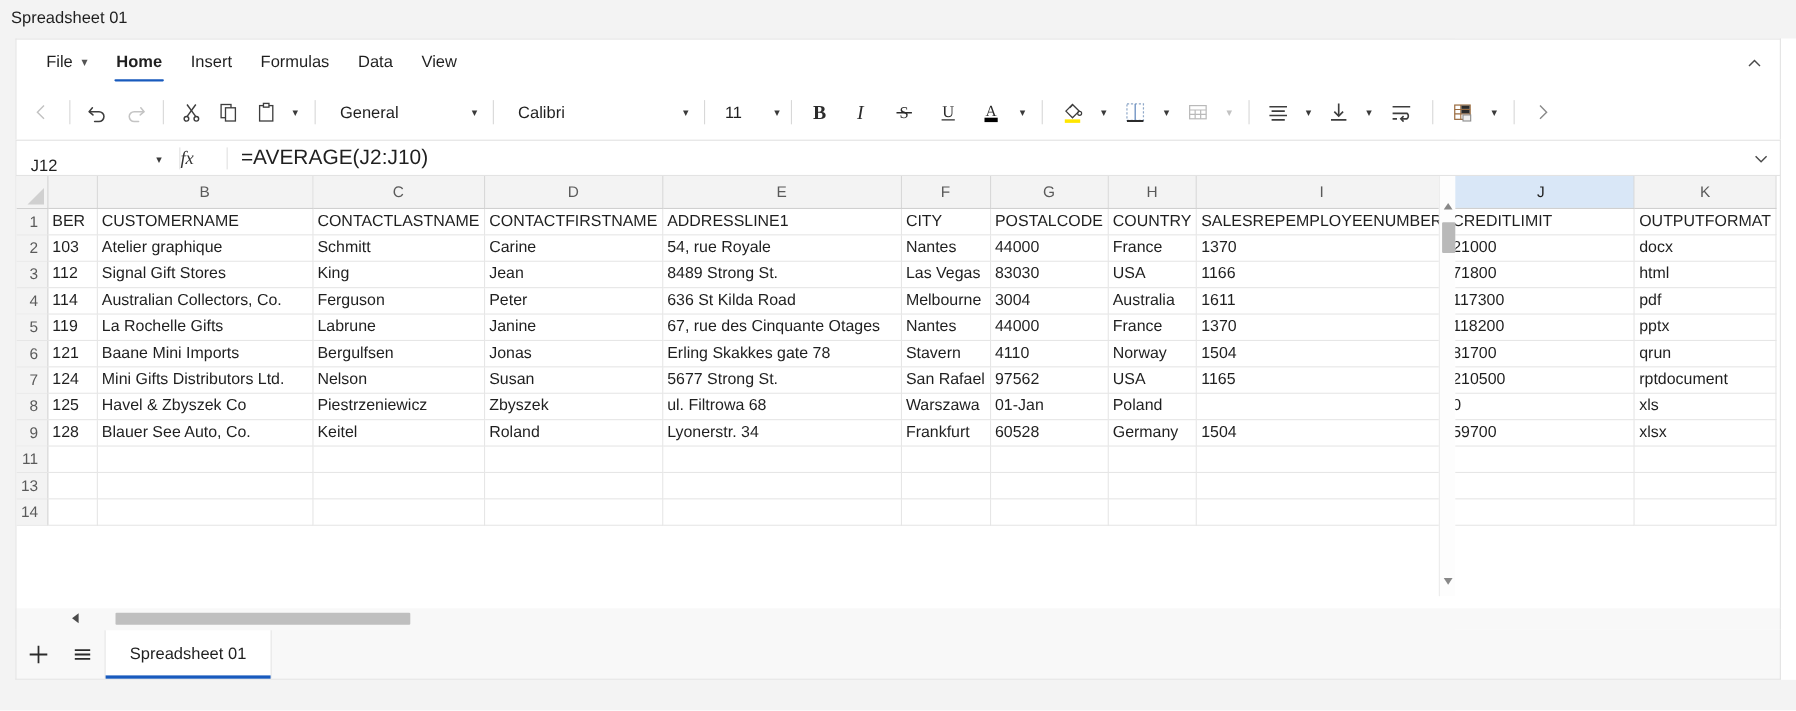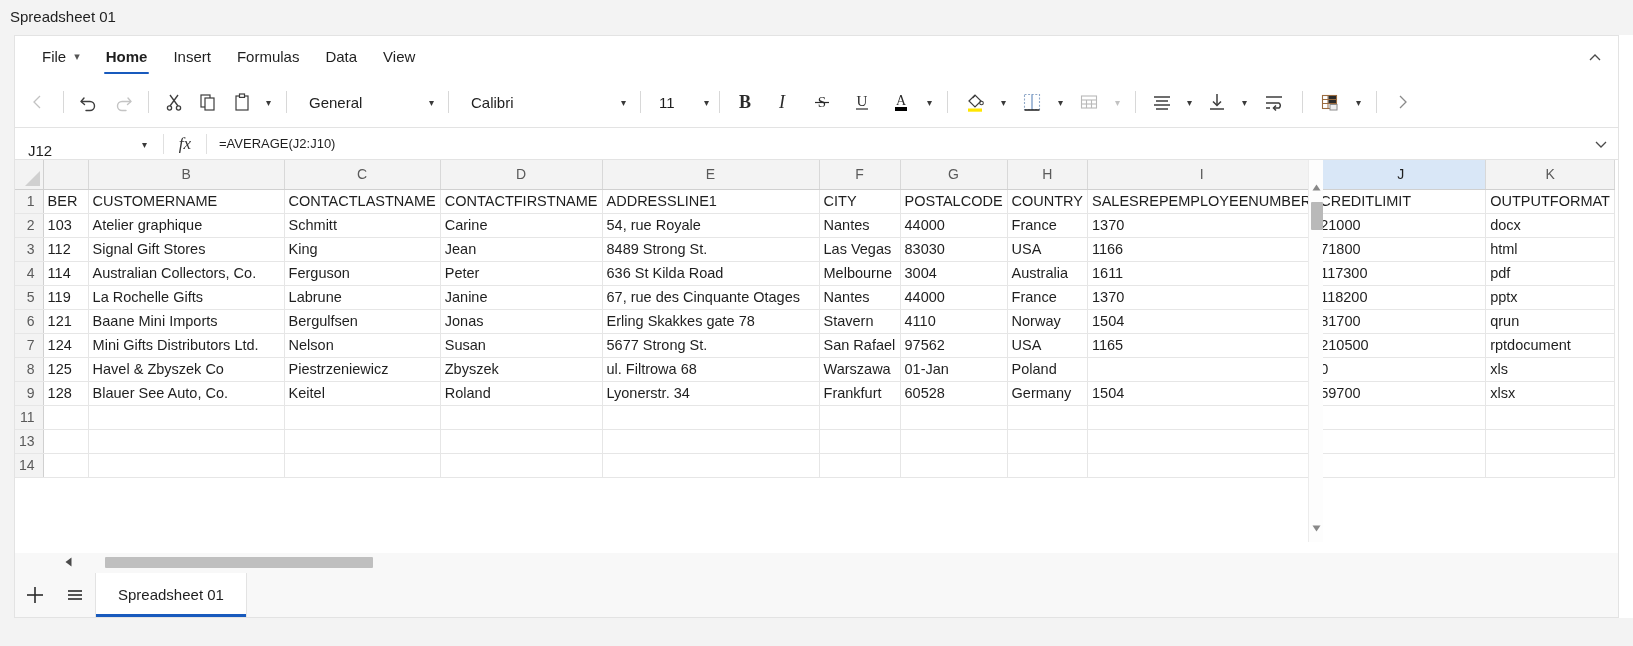--- a/index.html
+++ b/index.html
@@ -133,29 +133,29 @@
     padding-left: 13px;
     font-size: 15px; color: #1f1f1f;
     position: relative;
   }
   .namebox .cv {
     position: absolute; right: 16px; top: 11px;
     font-size: 10px; color: #3a3a3a;
   }
   .fx-sep { width: 1px; height: 20px; background: #e0e0e0; }
   .fx-label {
-    width: 42px; text-align: center;
+    width: 42px; text-align: left;
     font-family: "Liberation Serif", serif;
     font-style: italic; font-size: 17px; color: #333;
   }
   .formula-input {
     flex: 1; height: 100%;
     display: flex; align-items: center;
     padding-left: 12px;
-    font-size: 13px; color: #1f1f1f;
+    font-size: 19px; color: #1f1f1f;
   }
   .fb-caret {
     width: 34px; height: 100%;
     display: flex; align-items: center; justify-content: center;
     font-size: 11px; color: #4a4a4a;
   }
 
   
   .gridwrap {
     position: absolute; left: 14px; top: 160px;

